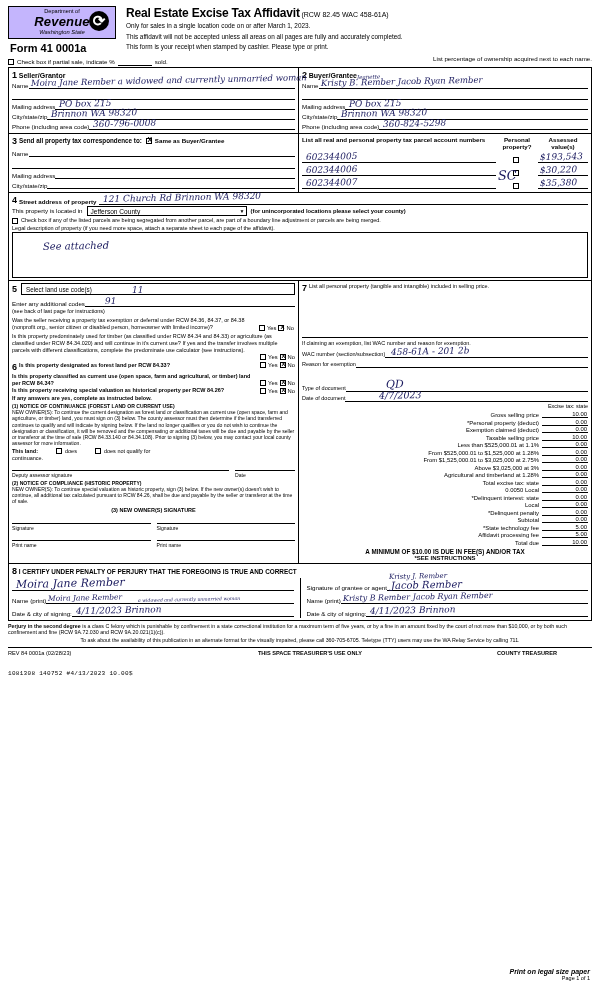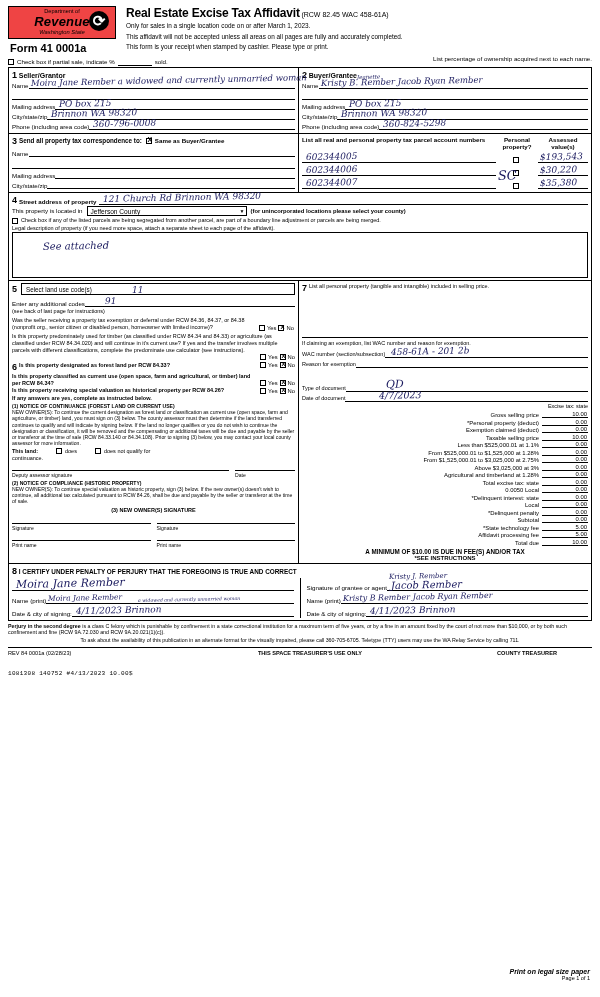--- a/index.html
+++ b/index.html
@@ -13,21 +13,21 @@
     position:relative;
     overflow:hidden;
   }
   .page { position:relative; width:600px; height:997px; padding:6px 8px 0 8px; }
 
   
   .hdr { display:flex; align-items:flex-start; }
   .hdr-left { width:108px; }
   .dor-box {
     border:1px solid #000;
-    background:#ef4444;
+    background:#c4b5fd;
     padding:2px 4px 3px 4px;
     text-align:center;
     line-height:1.05;
     position:relative;
   }
   .dor-dept { font-size:5.6px; }
   .dor-rev { font-size:13px; font-weight:bold; font-style:italic; letter-spacing:.2px; }
   .dor-state { font-size:5.8px; font-style:italic; }
   .dor-logo {
     position:absolute; right:6px; top:4px;

